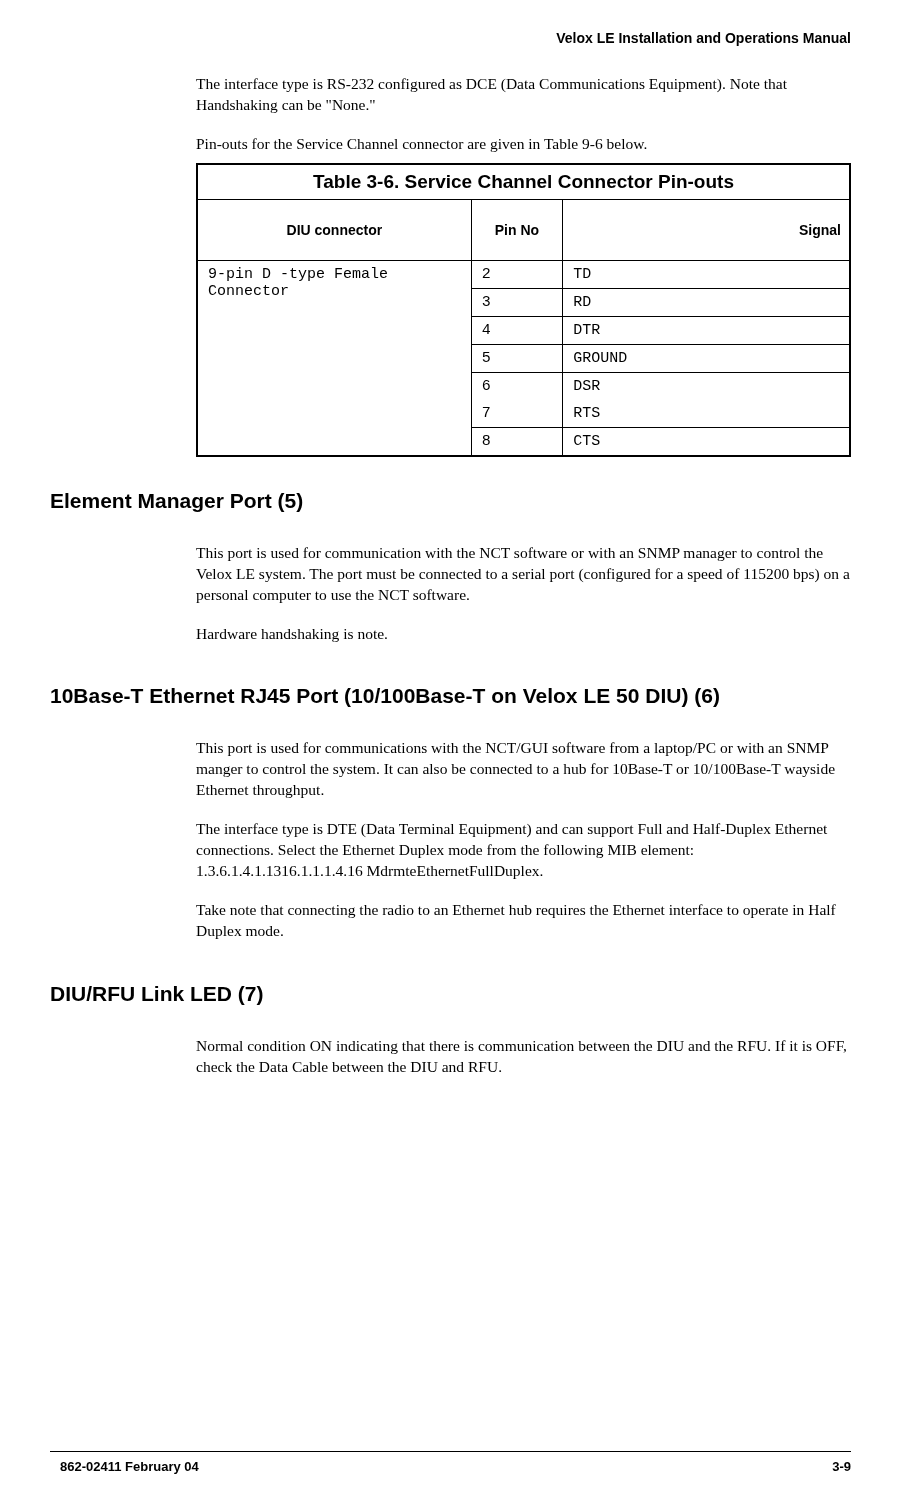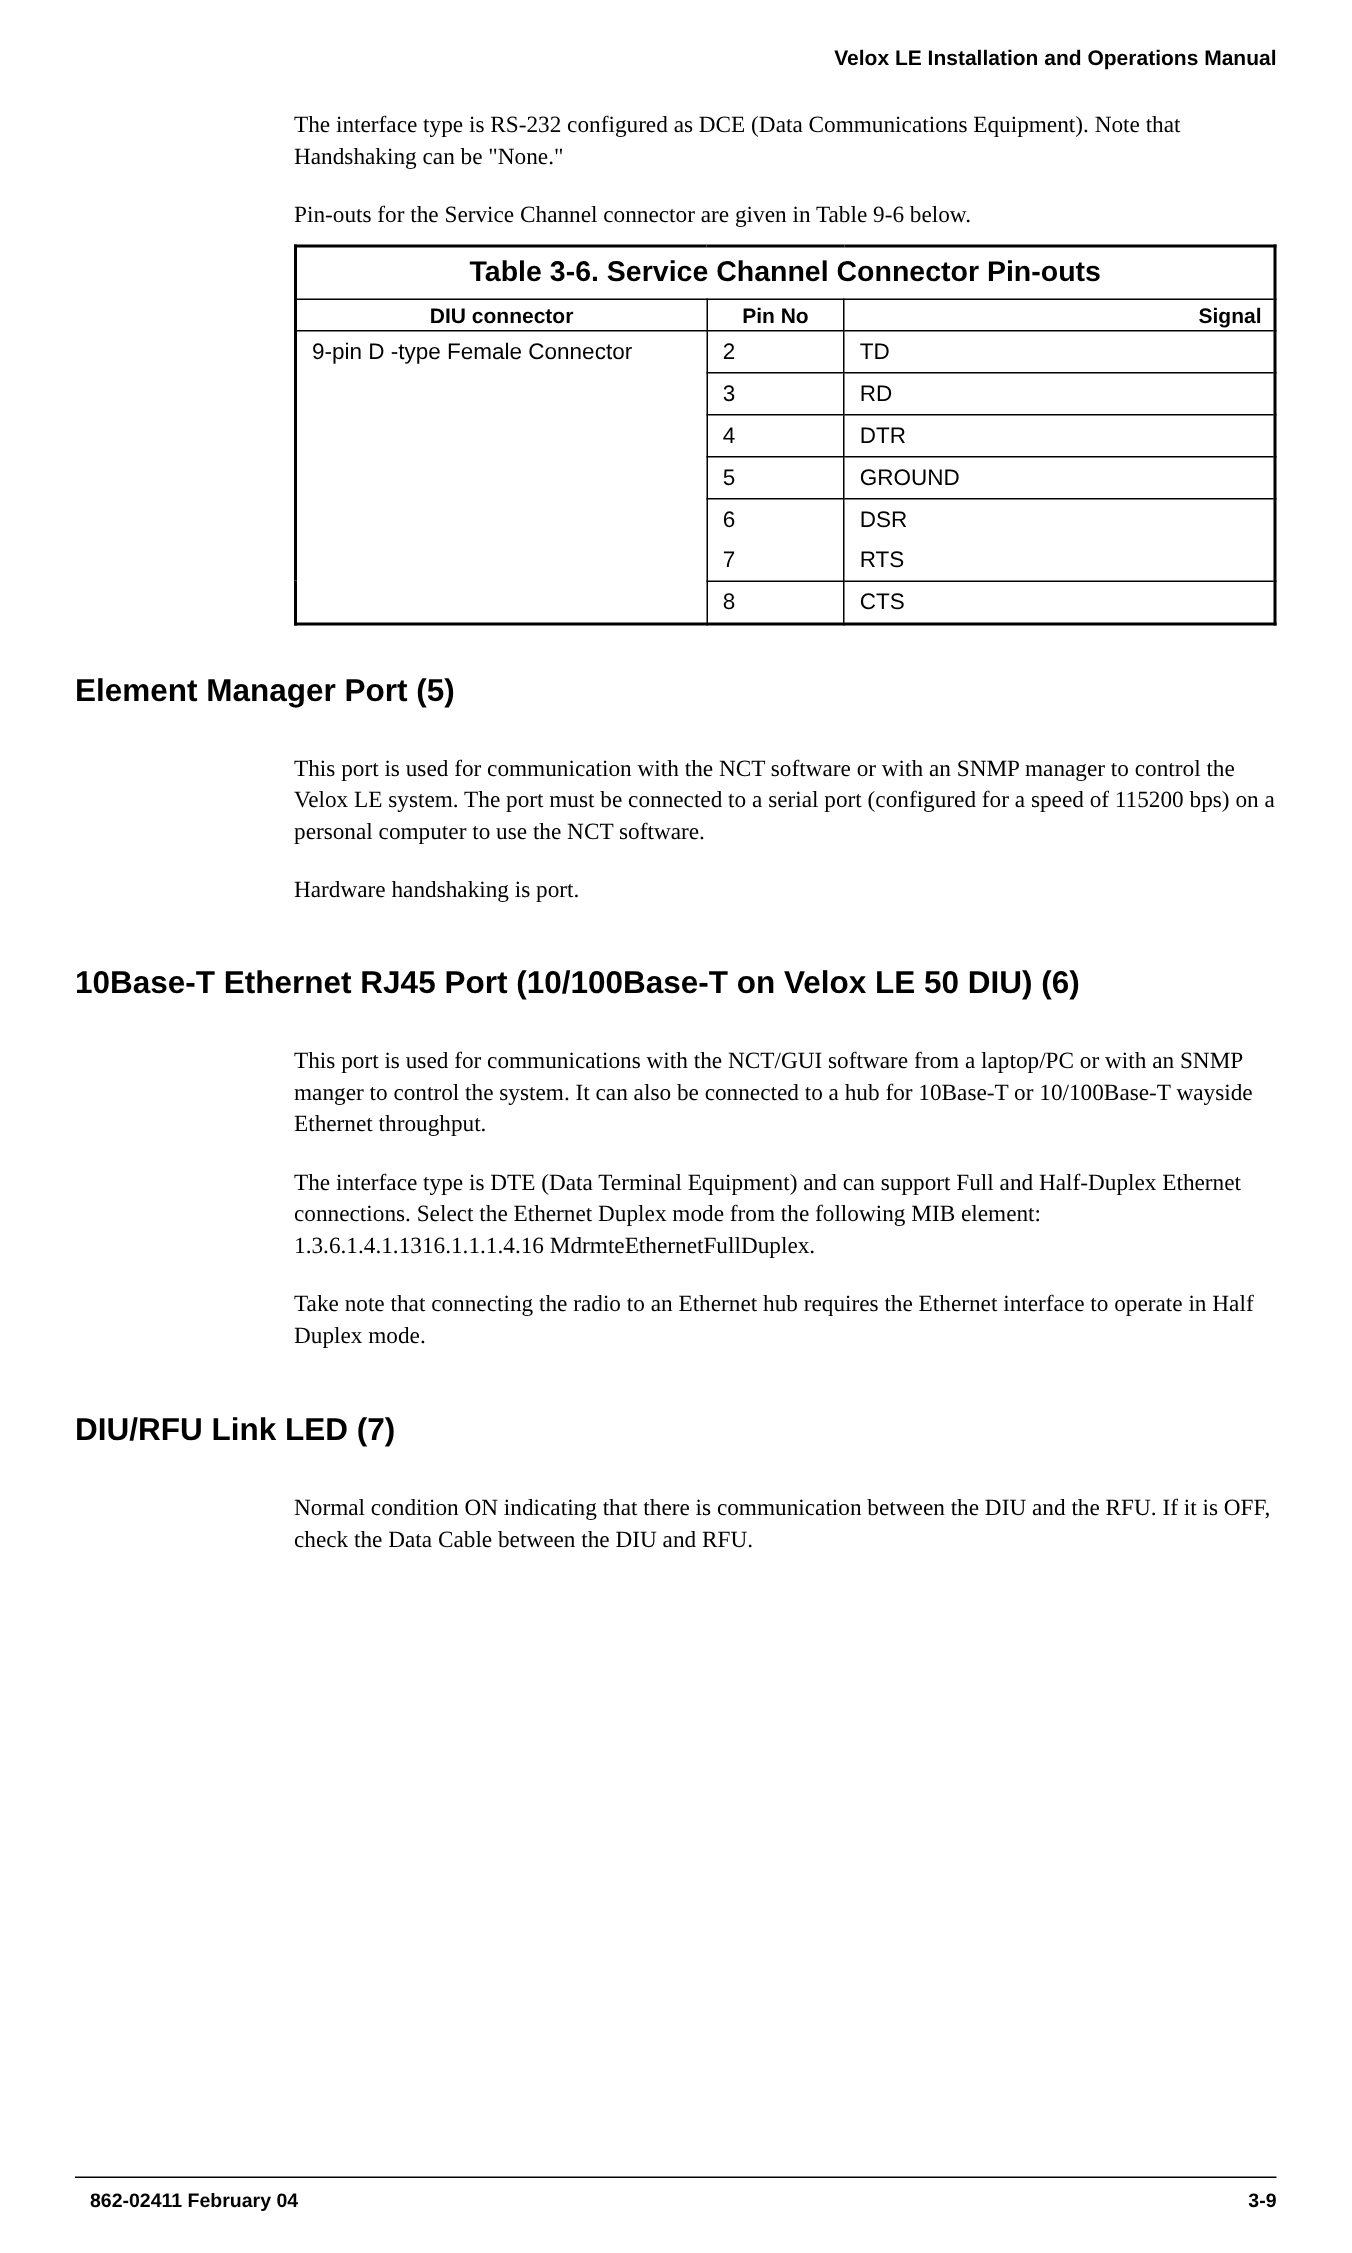--- a/index.html
+++ b/index.html
@@ -41,27 +41,27 @@
       font-family: Arial, Helvetica, sans-serif;
       font-weight: bold;
       padding: 6px 4px;
       font-size: 19px;
     }
     .head-row td {
       border-bottom: 1px solid #000;
       font-family: Arial, Helvetica, sans-serif;
       font-weight: bold;
       font-size: 14px;
-      padding: 2px 8px;
+      padding: 22px 8px;
     }
     .head-row td:nth-child(1){ text-align:center; border-right:1px solid #000; }
     .head-row td:nth-child(2){ text-align:center; border-right:1px solid #000; }
     .head-row td:nth-child(3){ text-align:right; }
     .data-row td {
-      font-family: Liberation Sans, sans-serif;
+      font-family: Liberation Mono, monospace;
       font-size: 15px;
       padding: 5px 10px;
       vertical-align: top;
     }
     .col-conn { border-right:1px solid #000; width:42%; }
     .col-pin { border-right:1px solid #000; width:14%; border-bottom:1px solid #000;}
     .col-sig { border-bottom:1px solid #000; }
     .col-pin.last, .col-sig.last { border-bottom:none; }
     .section-h {
       font-family: Verdana, Geneva, sans-serif;
@@ -139,21 +139,21 @@
       <td class="col-pin last">8</td>
       <td class="col-sig last">CTS</td>
     </tr>
   </tbody>
     </table>
 </div>
 
 <h2 class="section-h">Element Manager Port (5)</h2>
 <div class="body-text">
   <p class="para">This port is used for communication with the NCT software or with an SNMP manager to control the Velox LE system.  The port must be connected to a serial port (configured for a speed of 115200 bps) on a personal computer to use the NCT software.</p>
-  <p class="para" style="margin-bottom:40px">Hardware handshaking is port.</p>
+  <p class="para" style="margin-bottom:40px">Hardware handshaking is note.</p>
 </div>
 
 <h2 class="section-h">10Base-T Ethernet RJ45 Port (10/100Base-T on Velox LE 50 DIU) (6)</h2>
 <div class="body-text">
   <p class="para">This port is used for communications with the NCT/GUI software from a laptop/PC or with an SNMP manger to control the system.  It can also be connected to a hub for 10Base-T or 10/100Base-T wayside Ethernet throughput.</p>
   <p class="para">The interface type is DTE (Data Terminal Equipment) and can support Full and Half-Duplex Ethernet connections.  Select the Ethernet Duplex mode from the following MIB element: 1.3.6.1.4.1.1316.1.1.1.4.16 MdrmteEthernetFullDuplex.</p>
   <p class="para" style="margin-bottom:40px">Take note that connecting the radio to an Ethernet hub requires the Ethernet interface to operate in Half Duplex mode.</p>
 </div>
 
 <h2 class="section-h">DIU/RFU Link LED (7)</h2>

